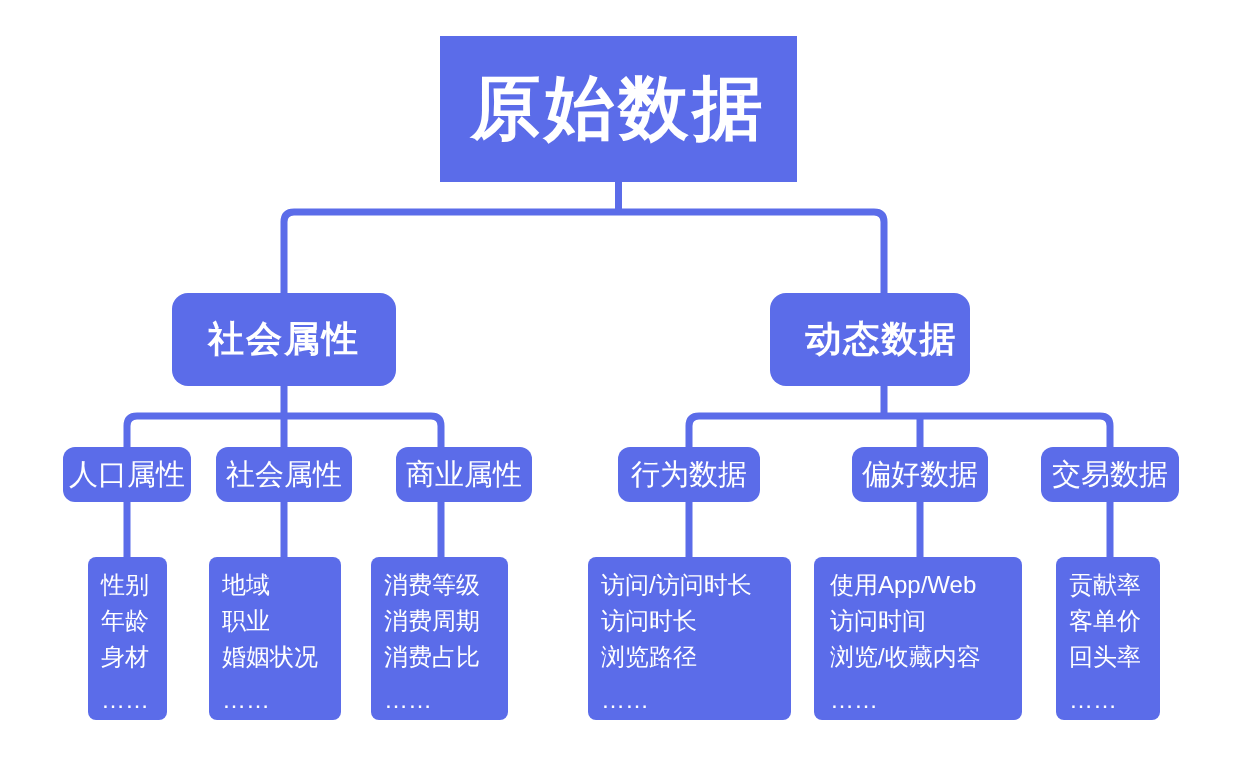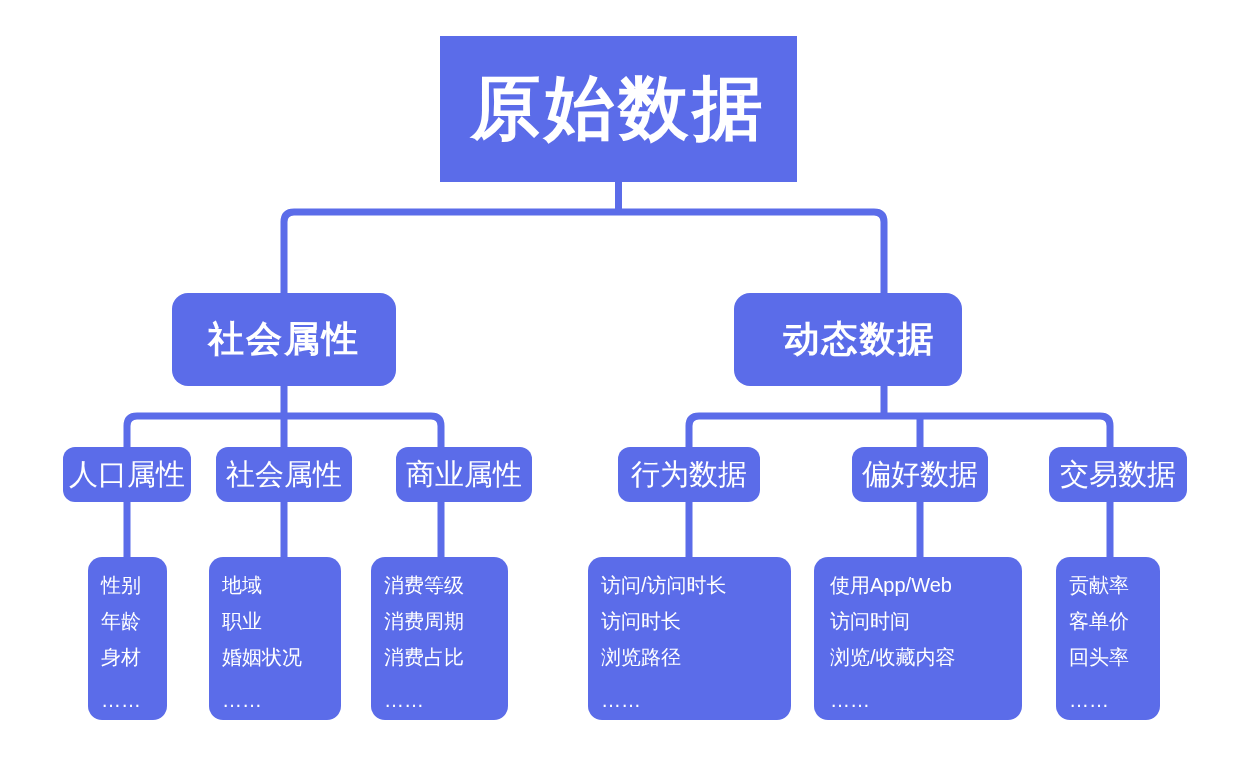--- a/index.html
+++ b/index.html
@@ -53,42 +53,42 @@
   .node-child {
     top: 447px;
     height: 55px;
     font-size: 29px;
     font-weight: 400;
     border-radius: 12px;
   }
   .node-leaf {
     top: 557px;
     height: 163px;
-    border-radius: 14px;
+    border-radius: 8px;
     display: block;
     padding: 10px 13px;
-    font-size: 20px;
+    font-size: 24px;
     line-height: 36px;
     text-align: left;
   }
   .leaf-line {
     display: block;
   }
   .leaf-line:last-child {
     margin-top: 7px;
   }
   
   #n-b0   { left: 172px;  width: 224px; }
-  #n-b1   { left: 734px;  width: 228px; padding-left: 23px; }
+  #n-b1   { left: 770px;  width: 200px; padding-left: 23px; }
   #n-b0c0 { left: 63px;   width: 128px; }
   #n-b0c1 { left: 216px;  width: 136px; }
   #n-b0c2 { left: 373px;  width: 136px; margin-left: 23px; }
   #n-b1c0 { left: 618px;  width: 142px; }
   #n-b1c1 { left: 852px;  width: 136px; }
-  #n-b1c2 { left: 1041px; width: 138px; margin-left: 8px; }
+  #n-b1c2 { left: 1041px; width: 138px; }
   #n-l0   { left: 88px;   width: 79px;  }
   #n-l1   { left: 209px;  width: 132px; }
   #n-l2   { left: 371px;  width: 137px; }
   #n-l3   { left: 588px;  width: 203px; }
   #n-l4   { left: 814px;  width: 208px; padding-left: 16px; }
   #n-l5   { left: 1056px; width: 104px; }
 </style>
 </head>
 <body>
 

